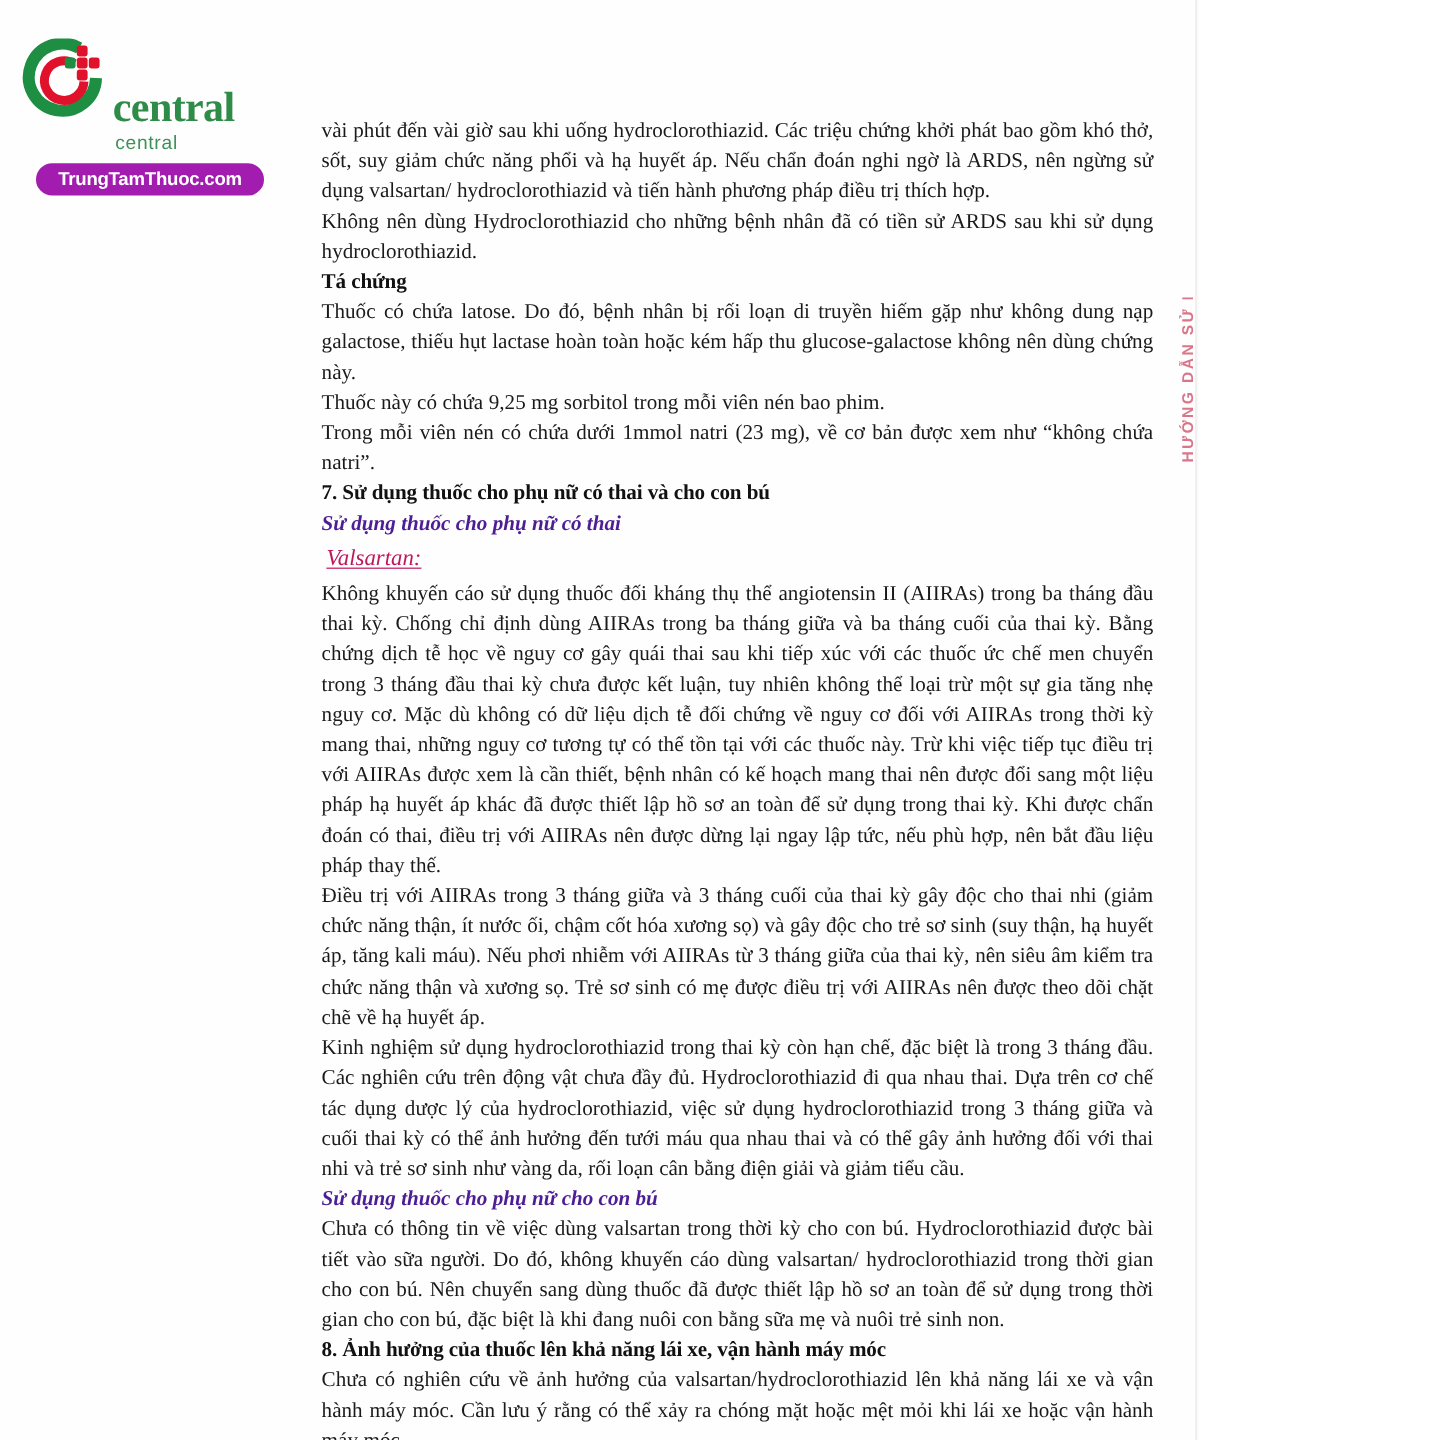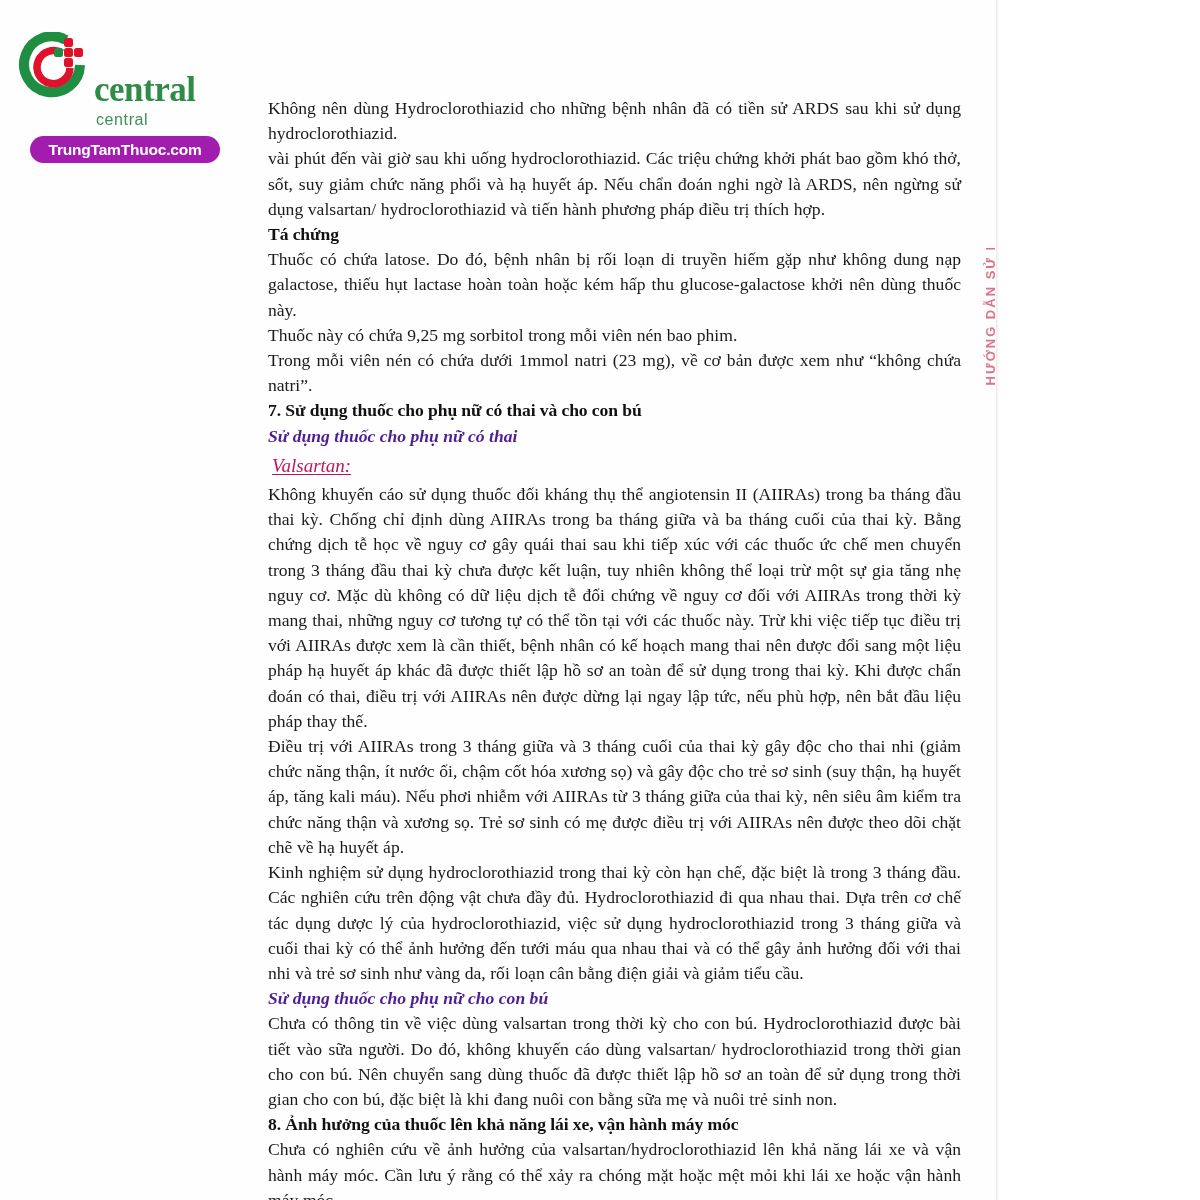--- a/index.html
+++ b/index.html
@@ -197,24 +197,24 @@
       <span id="wordmark-pharmacy">central</span>
     </div>
 
     <div id="site-banner">
       <span id="site-banner-text">TrungTamThuoc.com</span>
     </div>
 
   </div>
 
   <div id="doc-body">
+      <p class="para">vài phút đến vài giờ sau khi uống hydroclorothiazid. Các triệu chứng khởi phát bao gồm khó thở, sốt, suy giảm chức năng phổi và hạ huyết áp. Nếu chẩn đoán nghi ngờ là ARDS, nên ngừng sử dụng valsartan/ hydroclorothiazid và tiến hành phương pháp điều trị thích hợp.</p>
       <p class="para">Không nên dùng Hydroclorothiazid cho những bệnh nhân đã có tiền sử ARDS sau khi sử dụng hydroclorothiazid.</p>
-      <p class="para">vài phút đến vài giờ sau khi uống hydroclorothiazid. Các triệu chứng khởi phát bao gồm khó thở, sốt, suy giảm chức năng phổi và hạ huyết áp. Nếu chẩn đoán nghi ngờ là ARDS, nên ngừng sử dụng valsartan/ hydroclorothiazid và tiến hành phương pháp điều trị thích hợp.</p>
       <p class="hd-num">Tá chứng</p>
-      <p class="para">Thuốc có chứa latose. Do đó, bệnh nhân bị rối loạn di truyền hiếm gặp như không dung nạp galactose, thiếu hụt lactase hoàn toàn hoặc kém hấp thu glucose-galactose khởi nên dùng thuốc này.</p>
+      <p class="para">Thuốc có chứa latose. Do đó, bệnh nhân bị rối loạn di truyền hiếm gặp như không dung nạp galactose, thiếu hụt lactase hoàn toàn hoặc kém hấp thu glucose-galactose không nên dùng chứng này.</p>
       <p class="para">Thuốc này có chứa 9,25 mg sorbitol trong mỗi viên nén bao phim.</p>
       <p class="para">Trong mỗi viên nén có chứa dưới 1mmol natri (23 mg), về cơ bản được xem như “không chứa natri”.</p>
       <p class="hd-num">7. Sử dụng thuốc cho phụ nữ có thai và cho con bú</p>
       <p class="hd-bi">Sử dụng thuốc cho phụ nữ có thai</p>
       <p class="hd-iu">Valsartan:</p>
       <p class="para">Không khuyến cáo sử dụng thuốc đối kháng thụ thể angiotensin II (AIIRAs) trong ba tháng đầu thai kỳ. Chống chỉ định dùng AIIRAs trong ba tháng giữa và ba tháng cuối của thai kỳ. Bằng chứng dịch tễ học về nguy cơ gây quái thai sau khi tiếp xúc với các thuốc ức chế men chuyển trong 3 tháng đầu thai kỳ chưa được kết luận, tuy nhiên không thể loại trừ một sự gia tăng nhẹ nguy cơ. Mặc dù không có dữ liệu dịch tễ đối chứng về nguy cơ đối với AIIRAs trong thời kỳ mang thai, những nguy cơ tương tự có thể tồn tại với các thuốc này. Trừ khi việc tiếp tục điều trị với AIIRAs được xem là cần thiết, bệnh nhân có kế hoạch mang thai nên được đổi sang một liệu pháp hạ huyết áp khác đã được thiết lập hồ sơ an toàn để sử dụng trong thai kỳ. Khi được chẩn đoán có thai, điều trị với AIIRAs nên được dừng lại ngay lập tức, nếu phù hợp, nên bắt đầu liệu pháp thay thế.</p>
       <p class="para">Điều trị với AIIRAs trong 3 tháng giữa và 3 tháng cuối của thai kỳ gây độc cho thai nhi (giảm chức năng thận, ít nước ối, chậm cốt hóa xương sọ) và gây độc cho trẻ sơ sinh (suy thận, hạ huyết áp, tăng kali máu). Nếu phơi nhiễm với AIIRAs từ 3 tháng giữa của thai kỳ, nên siêu âm kiểm tra chức năng thận và xương sọ. Trẻ sơ sinh có mẹ được điều trị với AIIRAs nên được theo dõi chặt chẽ về hạ huyết áp.</p>
       <p class="para">Kinh nghiệm sử dụng hydroclorothiazid trong thai kỳ còn hạn chế, đặc biệt là trong 3 tháng đầu. Các nghiên cứu trên động vật chưa đầy đủ. Hydroclorothiazid đi qua nhau thai. Dựa trên cơ chế tác dụng dược lý của hydroclorothiazid, việc sử dụng hydroclorothiazid trong 3 tháng giữa và cuối thai kỳ có thể ảnh hưởng đến tưới máu qua nhau thai và có thể gây ảnh hưởng đối với thai nhi và trẻ sơ sinh như vàng da, rối loạn cân bằng điện giải và giảm tiểu cầu.</p>
       <p class="hd-bi">Sử dụng thuốc cho phụ nữ cho con bú</p>
       <p class="para">Chưa có thông tin về việc dùng valsartan trong thời kỳ cho con bú. Hydroclorothiazid được bài tiết vào sữa người. Do đó, không khuyến cáo dùng valsartan/ hydroclorothiazid trong thời gian cho con bú. Nên chuyển sang dùng thuốc đã được thiết lập hồ sơ an toàn để sử dụng trong thời gian cho con bú, đặc biệt là khi đang nuôi con bằng sữa mẹ và nuôi trẻ sinh non.</p>

